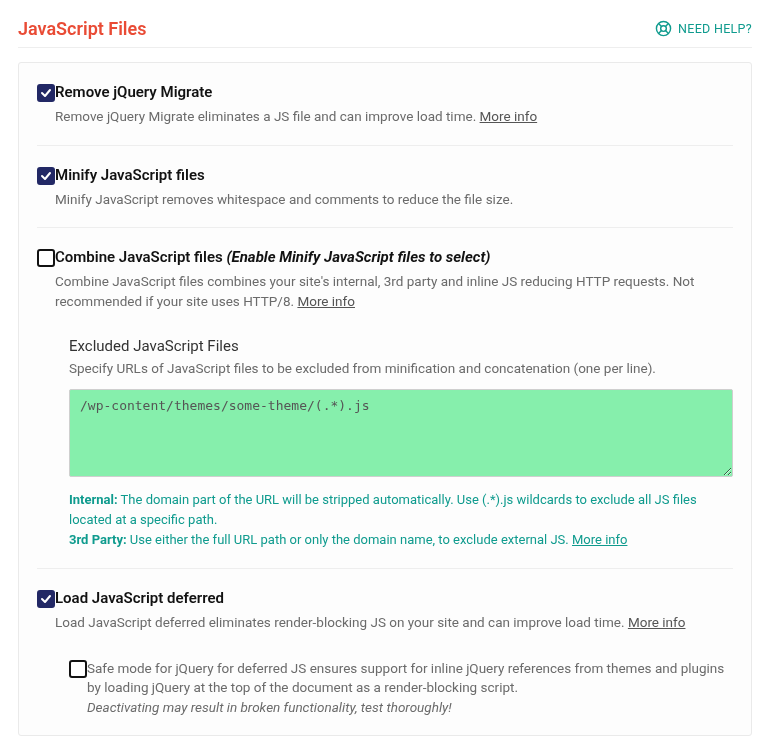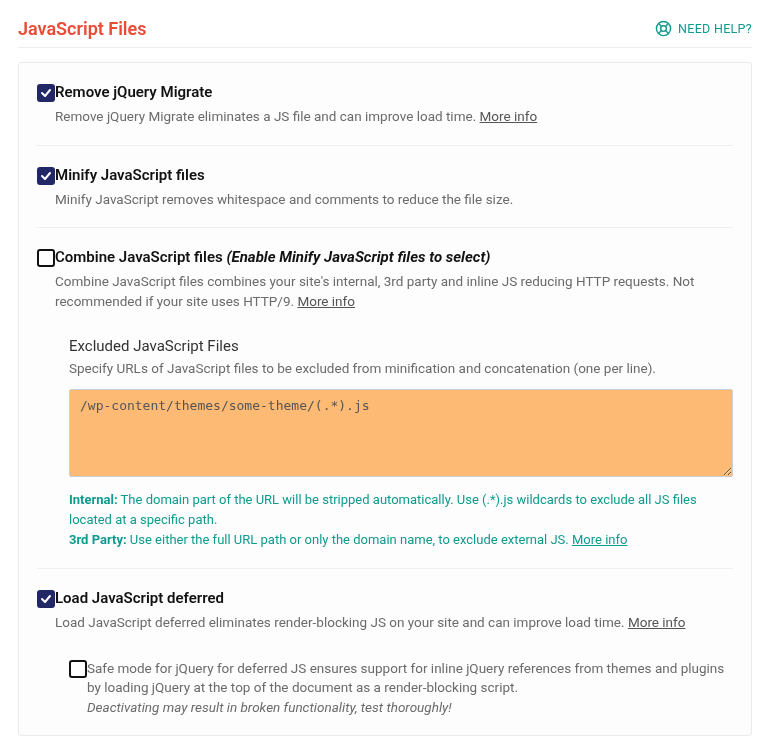--- a/index.html
+++ b/index.html
@@ -104,21 +104,21 @@
   textarea.exclude {
     width: 100%;
     height: 88px;
     resize: vertical;
     border: 1px solid #cfcfcf;
     border-radius: 2px;
     padding: 8px 10px;
     font-family: Menlo, Consolas, monospace;
     font-size: 13px;
     color: #555;
-    background: #fdba74;
+    background: #86efac;
     margin-top: 10px;
   }
   .hints {
     margin-top: 10px;
     font-size: 13px;
     line-height: 1.55;
     color: #0f9b8e;
   }
   .hints strong { font-weight: 700; }
   .hints .more {
@@ -185,21 +185,21 @@
     <div class="setting">
       <div class="row">
         <span class="check"></span>
         <div class="content">
           <p class="title">
             <span>Combine JavaScript files</span>
             <span> </span>
             <span class="notice">(Enable Minify JavaScript files to select)</span>
           </p>
           <div class="desc">
-            <span>Combine JavaScript files combines your site's internal, 3rd party and inline JS reducing HTTP requests. Not recommended if your site uses HTTP/9.</span>
+            <span>Combine JavaScript files combines your site's internal, 3rd party and inline JS reducing HTTP requests. Not recommended if your site uses HTTP/8.</span>
             <span> </span>
             <a class="more">More info</a>
           </div>
         </div>
       </div>
 
       <div class="row nested" style="margin-top:26px;">
         <div class="content">
           <p class="sublabel">Excluded JavaScript Files</p>
           <div class="desc">Specify URLs of JavaScript files to be excluded from minification and concatenation (one per line).</div>

